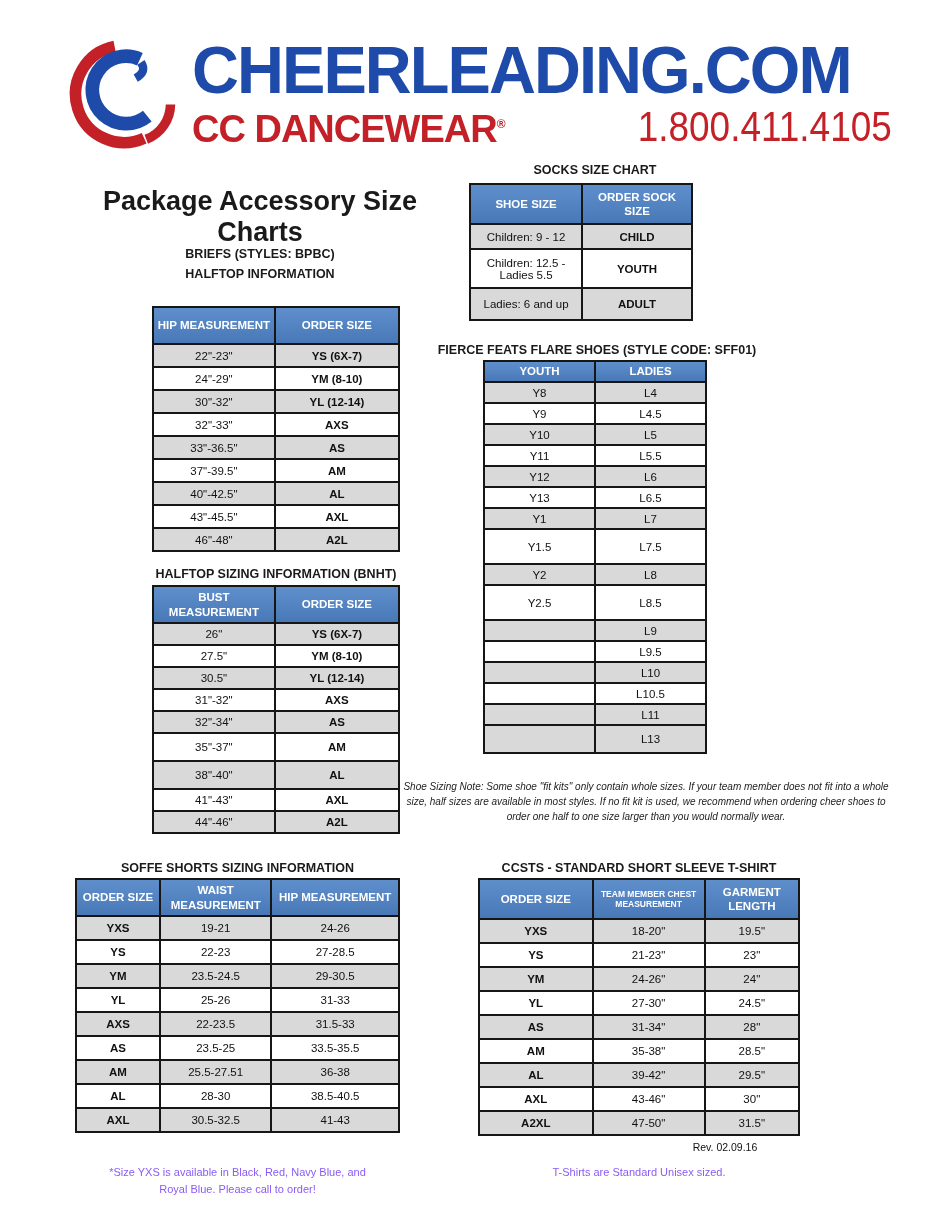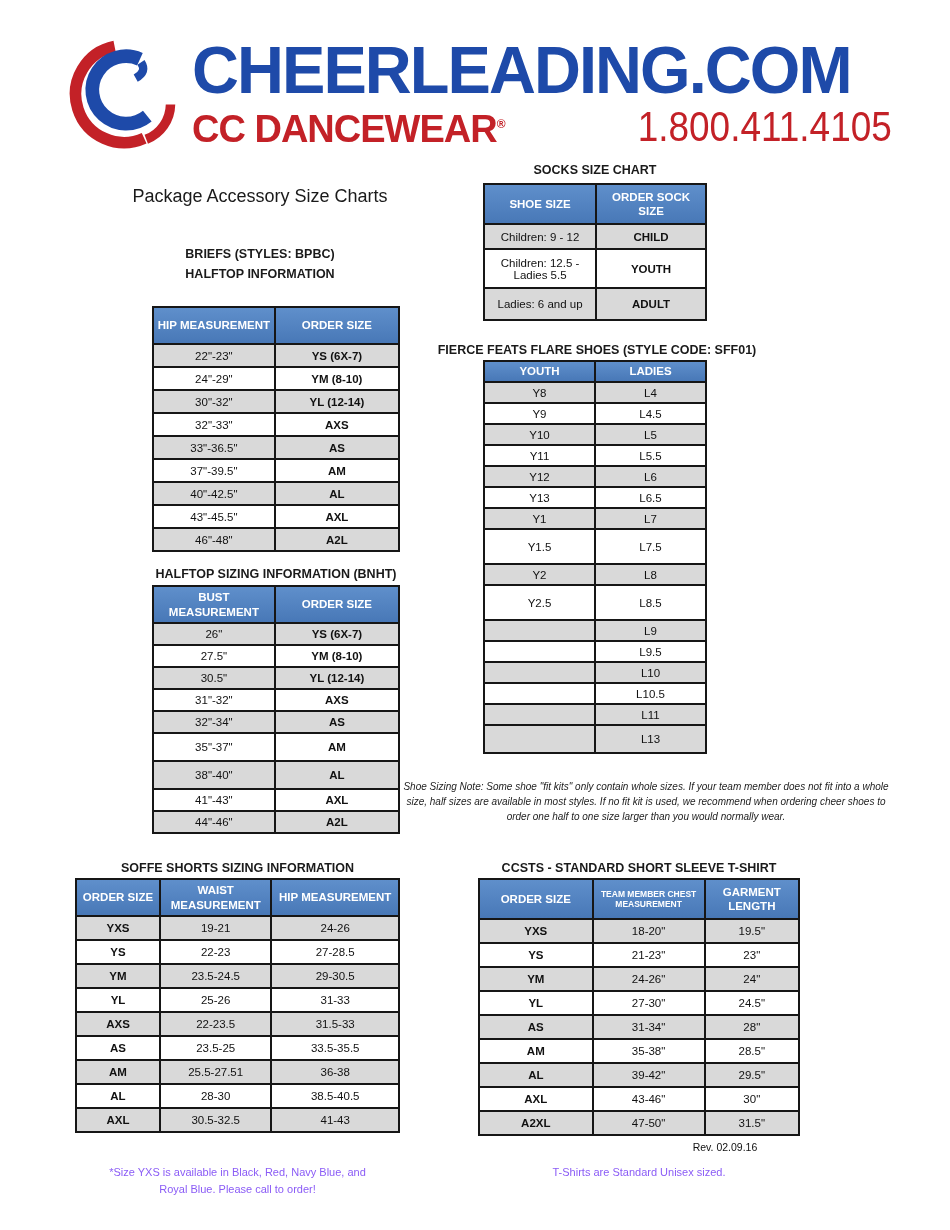--- a/index.html
+++ b/index.html
@@ -12,21 +12,21 @@
   .logo-text{flex:1;padding-left:6px;}
   .brand{font-size:67px;font-weight:bold;color:#1E4AA9;letter-spacing:-2px;line-height:0.92;white-space:nowrap;transform:scaleX(0.97);transform-origin:left;}
   .brand-row2{display:flex;align-items:flex-end;justify-content:space-between;margin-top:2px;}
   .subbrand{font-size:38px;font-weight:bold;color:#C32127;letter-spacing:-1px;white-space:nowrap;}
   .subbrand sup{font-size:12px;vertical-align:super;}
   .phone{font-size:42px;font-weight:500;color:#C32127;letter-spacing:0px;white-space:nowrap;transform:scaleX(0.88);transform-origin:right;}
 
   
   .abs{position:absolute;}
   .center{text-align:center;}
-  .page-title{font-size:18px;font-weight:normal;color:#1a1a1a;}
+  .page-title{font-size:27px;font-weight:bold;color:#1a1a1a;}
   .section-title{font-size:12.5px;font-weight:bold;color:#1a1a1a;}
   .two-line{line-height:20px;}
 
   
   table.sizetable{border-collapse:collapse;table-layout:fixed;width:100%;}
   .sizetable th,.sizetable td{border:2px solid #161616;text-align:center;vertical-align:middle;
       font-size:11.5px;padding:1px 2px;overflow:hidden;}
   .sizetable th{background:linear-gradient(180deg,#5f8fcb 0%,#4878b7 100%);color:#fff;font-weight:bold;line-height:1.25;}
   .sizetable tbody tr.odd td{background:#D9D9D9;}
   .sizetable tbody tr.even td{background:#ffffff;}
@@ -85,21 +85,21 @@
       <div class="brand-row2">
         <div class="subbrand"><span>CC DANCEWEAR</span><sup>®</sup></div>
         <div class="phone">1.800.411.4105</div>
       </div>
     </div>
   </div>
 
   <div class="abs center page-title" style="left:75px;top:186px;width:370px;">Package Accessory Size Charts</div>
 
   <div class="abs center section-title" style="left:483px;top:163px;width:224px;">SOCKS SIZE CHART</div>
-  <div class="abs" style="left:483px;top:183px;width:224px;">
+  <div class="abs" style="left:469px;top:183px;width:224px;">
     <table class="sizetable t-socks">
       <colgroup>
           <col style="width:50.5%">
           <col style="width:49.5%">
         </colgroup>
       <thead>
           <tr>
         <th>SHOE SIZE</th>
         <th>ORDER SOCK SIZE</th>
       </tr>

